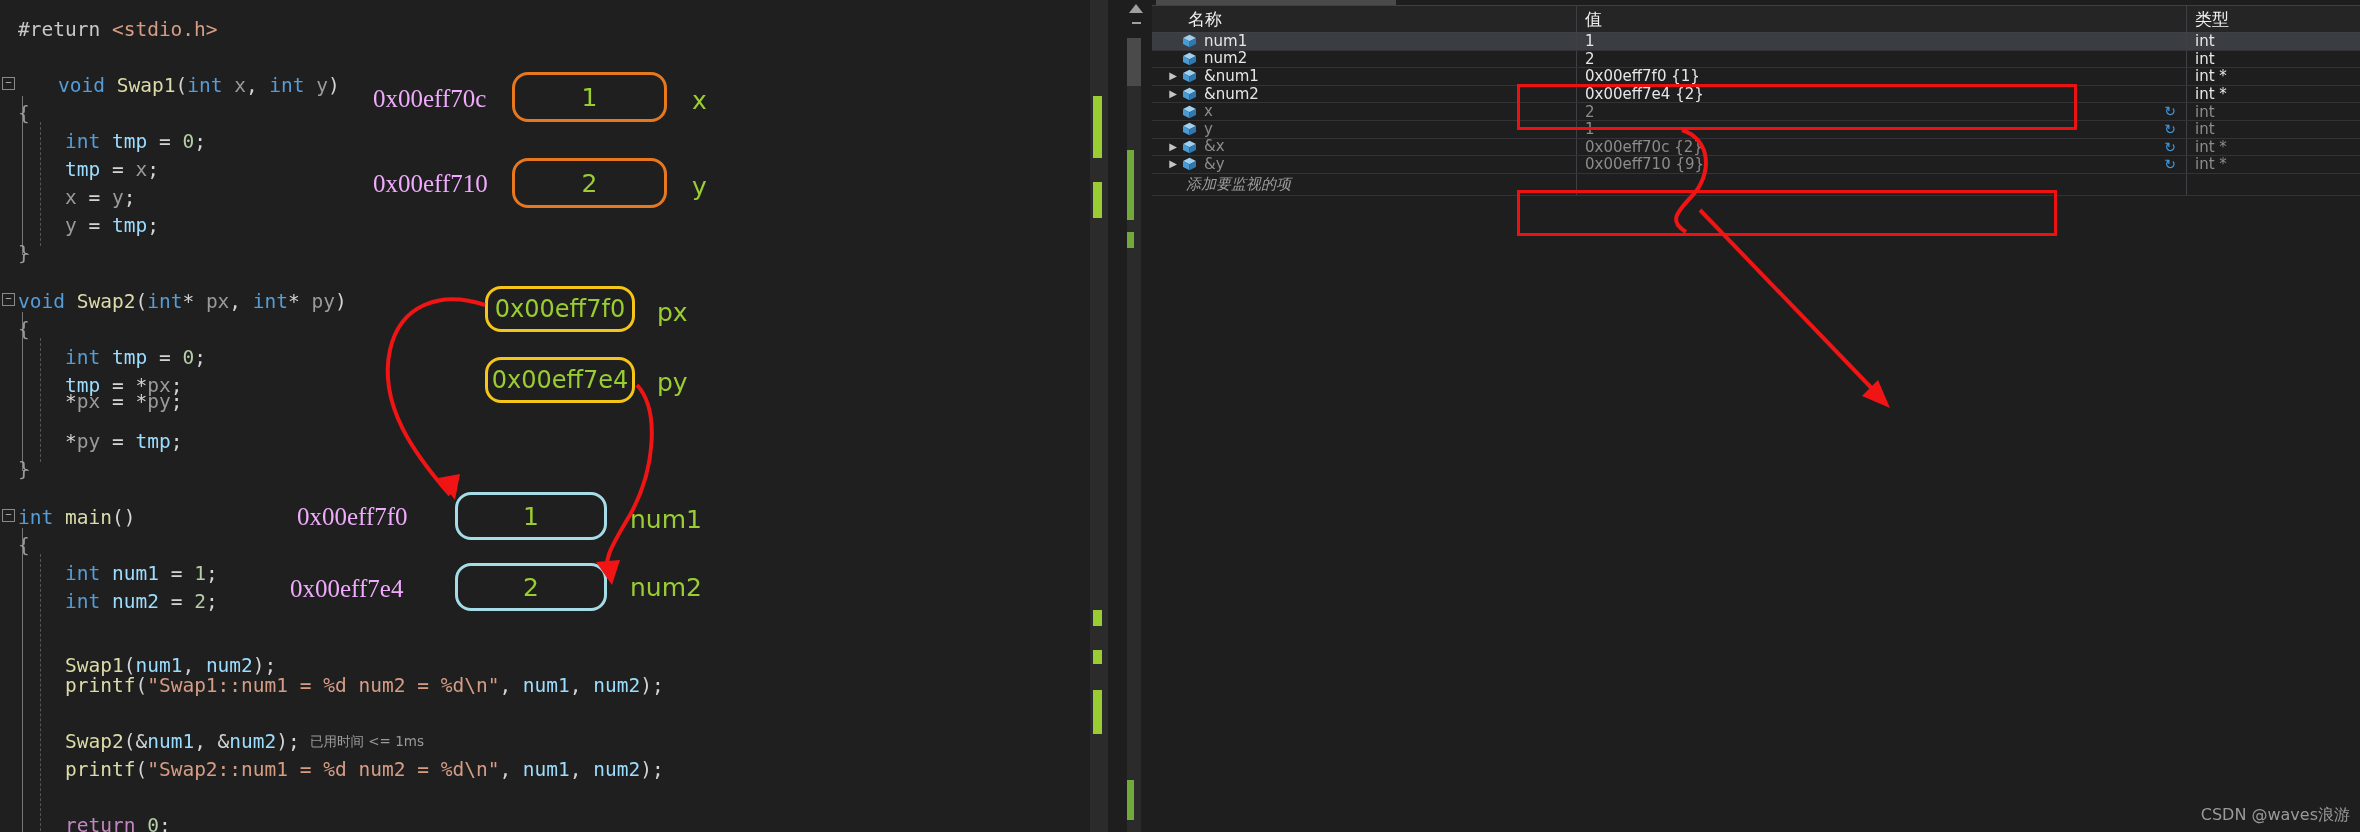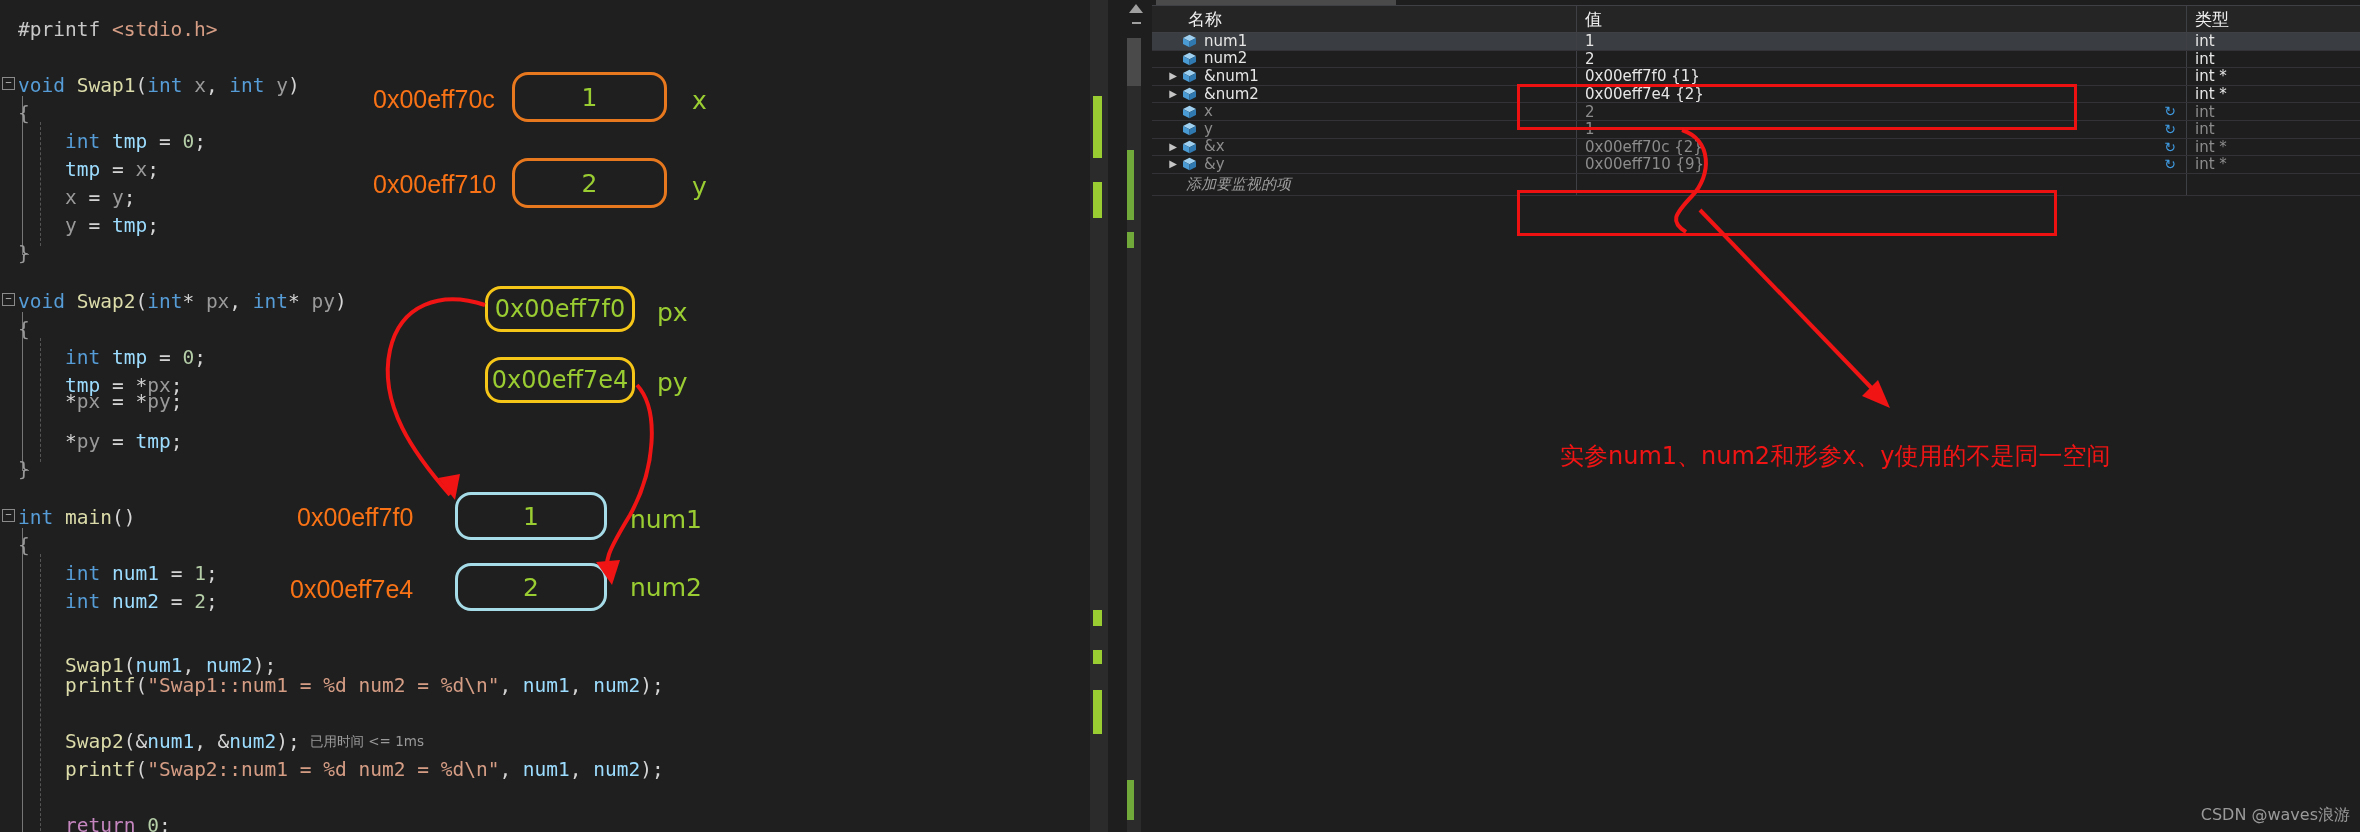--- a/index.html
+++ b/index.html
@@ -31,21 +31,21 @@
 
   
   .elapsed{position:absolute;font-family:"DejaVu Sans","Liberation Sans",sans-serif;font-size:13.5px;color:#9a9a9a;white-space:nowrap;}
 
   
   .abox{position:absolute;box-sizing:border-box;border-radius:16px;display:flex;align-items:center;justify-content:center;font-family:"DejaVu Sans","Liberation Sans",sans-serif;color:#9acd32;white-space:nowrap;}
   .abox.orange{border:3px solid #e8781e;}
   .abox.yellow{border:3px solid #f5c518;}
   .abox.cyan{border:3px solid #a5dce8;}
   .alabel{position:absolute;font-family:"DejaVu Sans","Liberation Sans",sans-serif;color:#9acd32;white-space:nowrap;}
-  .addr{position:absolute;font-family:Liberation Sans, sans-serif;color:#f97316;white-space:nowrap;}
+  .addr{position:absolute;font-family:Liberation Serif, serif;color:#f0abfc;white-space:nowrap;}
   #editor-vscroll{position:absolute;left:1090px;top:0;width:18px;height:832px;background:#2b2b2b;}
   .sb-mark{position:absolute;left:3px;width:9px;background:#9acd32;}
   #gap{position:absolute;left:1108px;top:0;width:14px;height:832px;background:#1e1e1e;}
 
   
   #watch{position:absolute;left:1122px;top:0;width:1238px;height:832px;background:#1e1e1e;}
   #watch-scrollcol{position:absolute;left:0;top:0;width:30px;height:832px;background:#1e1e1e;}
   #watch-uparrow{position:absolute;left:7px;top:4px;width:0;height:0;border-left:7px solid transparent;border-right:7px solid transparent;border-bottom:9px solid #a0a0a0;}
   #watch-dash{position:absolute;left:10px;top:22px;width:9px;height:2px;background:#a0a0a0;}
   #watch-track{position:absolute;left:5px;top:38px;width:14px;height:794px;background:#2b2b2b;}
@@ -100,22 +100,22 @@
     <div class="scopefoot" style="left:22px;top:254px;width:7px;"></div>
     <div class="scopebar" style="left:22px;top:312px;height:158px;"></div>
     <div class="scopefoot" style="left:22px;top:470px;width:7px;"></div>
     <div class="scopebar" style="left:22px;top:528px;height:326px;"></div>
 
     <div class="iguide" style="left:40px;top:122px;height:124px;"></div>
     <div class="iguide" style="left:40px;top:338px;height:124px;"></div>
     <div class="iguide" style="left:40px;top:554px;height:292px;"></div>
 
     <div id="code-lines">
-        <div class="code-line" style="top: 16px;"><span class="tk-pre">#printf </span><span class="tk-ang">&lt;stdio.h&gt;</span></div>
-        <div class="code-line" style="top: 72px;"><span class="tk-kw">void </span><span class="tk-fn">Swap1</span><span class="tk-punc">(</span><span class="tk-kw">int </span><span class="tk-dim">x</span><span class="tk-punc">, </span><span class="tk-kw">int </span><span class="tk-dim">y</span><span class="tk-punc">)</span></div>
+        <div class="code-line" style="top: 16px;"><span class="tk-pre">#return </span><span class="tk-ang">&lt;stdio.h&gt;</span></div>
+        <div class="code-line" style="top: 72px; margin-left: 40px;"><span class="tk-kw">void </span><span class="tk-fn">Swap1</span><span class="tk-punc">(</span><span class="tk-kw">int </span><span class="tk-dim">x</span><span class="tk-punc">, </span><span class="tk-kw">int </span><span class="tk-dim">y</span><span class="tk-punc">)</span></div>
         <div class="code-line" style="top: 100px;"><span class="tk-dim">{</span></div>
         <div class="code-line" style="top: 128px;"><span class="tk-plain">    </span><span class="tk-kw">int </span><span class="tk-var">tmp</span><span class="tk-plain"> = </span><span class="tk-num">0</span><span class="tk-plain">;</span></div>
         <div class="code-line" style="top: 156px;"><span class="tk-plain">    </span><span class="tk-var">tmp</span><span class="tk-plain"> = </span><span class="tk-dim">x</span><span class="tk-plain">;</span></div>
         <div class="code-line" style="top: 184px;"><span class="tk-plain">    </span><span class="tk-dim">x</span><span class="tk-plain"> = </span><span class="tk-dim">y</span><span class="tk-plain">;</span></div>
         <div class="code-line" style="top: 212px; text-align: right;"><span class="tk-plain">    </span><span class="tk-dim">y</span><span class="tk-plain"> = </span><span class="tk-var">tmp</span><span class="tk-plain">;</span></div>
         <div class="code-line" style="top: 240px;"><span class="tk-dim">}</span></div>
         <div class="code-line" style="top: 288px;"><span class="tk-kw">void </span><span class="tk-fn">Swap2</span><span class="tk-punc">(</span><span class="tk-kw">int</span><span class="tk-plain">* </span><span class="tk-dim">px</span><span class="tk-punc">, </span><span class="tk-kw">int</span><span class="tk-plain">* </span><span class="tk-dim">py</span><span class="tk-punc">)</span></div>
         <div class="code-line" style="top: 316px;"><span class="tk-dim">{</span></div>
         <div class="code-line" style="top: 344px;"><span class="tk-plain">    </span><span class="tk-kw">int </span><span class="tk-var">tmp</span><span class="tk-plain"> = </span><span class="tk-num">0</span><span class="tk-plain">;</span></div>
         <div class="code-line" style="top: 372px;"><span class="tk-plain">    </span><span class="tk-var">tmp</span><span class="tk-plain"> = *</span><span class="tk-dim">px</span><span class="tk-plain">;</span></div>
@@ -367,16 +367,15 @@
 
     <path d="M 637 385 C 660 410 655 470 630 515 C 610 548 600 565 612 580" fill="none" stroke="#f01414" stroke-width="4"></path>
     <polygon points="612 585 596 562 620 560" fill="#f01414"></polygon>
 
     <path d="M 1682 130 C 1712 140 1712 175 1692 196 C 1674 215 1670 222 1686 232" fill="none" stroke="#f01414" stroke-width="4"></path>
 
     <path d="M 1700 210 L 1885 402" fill="none" stroke="#f01414" stroke-width="4"></path>
     <polygon points="1890 408 1862 396 1878 380" fill="#f01414"></polygon>
   </svg>
 
-  <div class="note-cn" style="left:1560px;top:440px;font-size:24px;">实参num1、num2和形参x、y使用的不是同一空间</div>
 
   <div id="watermark">CSDN @waves浪游</div>
 </div>
 
 </body></html>

